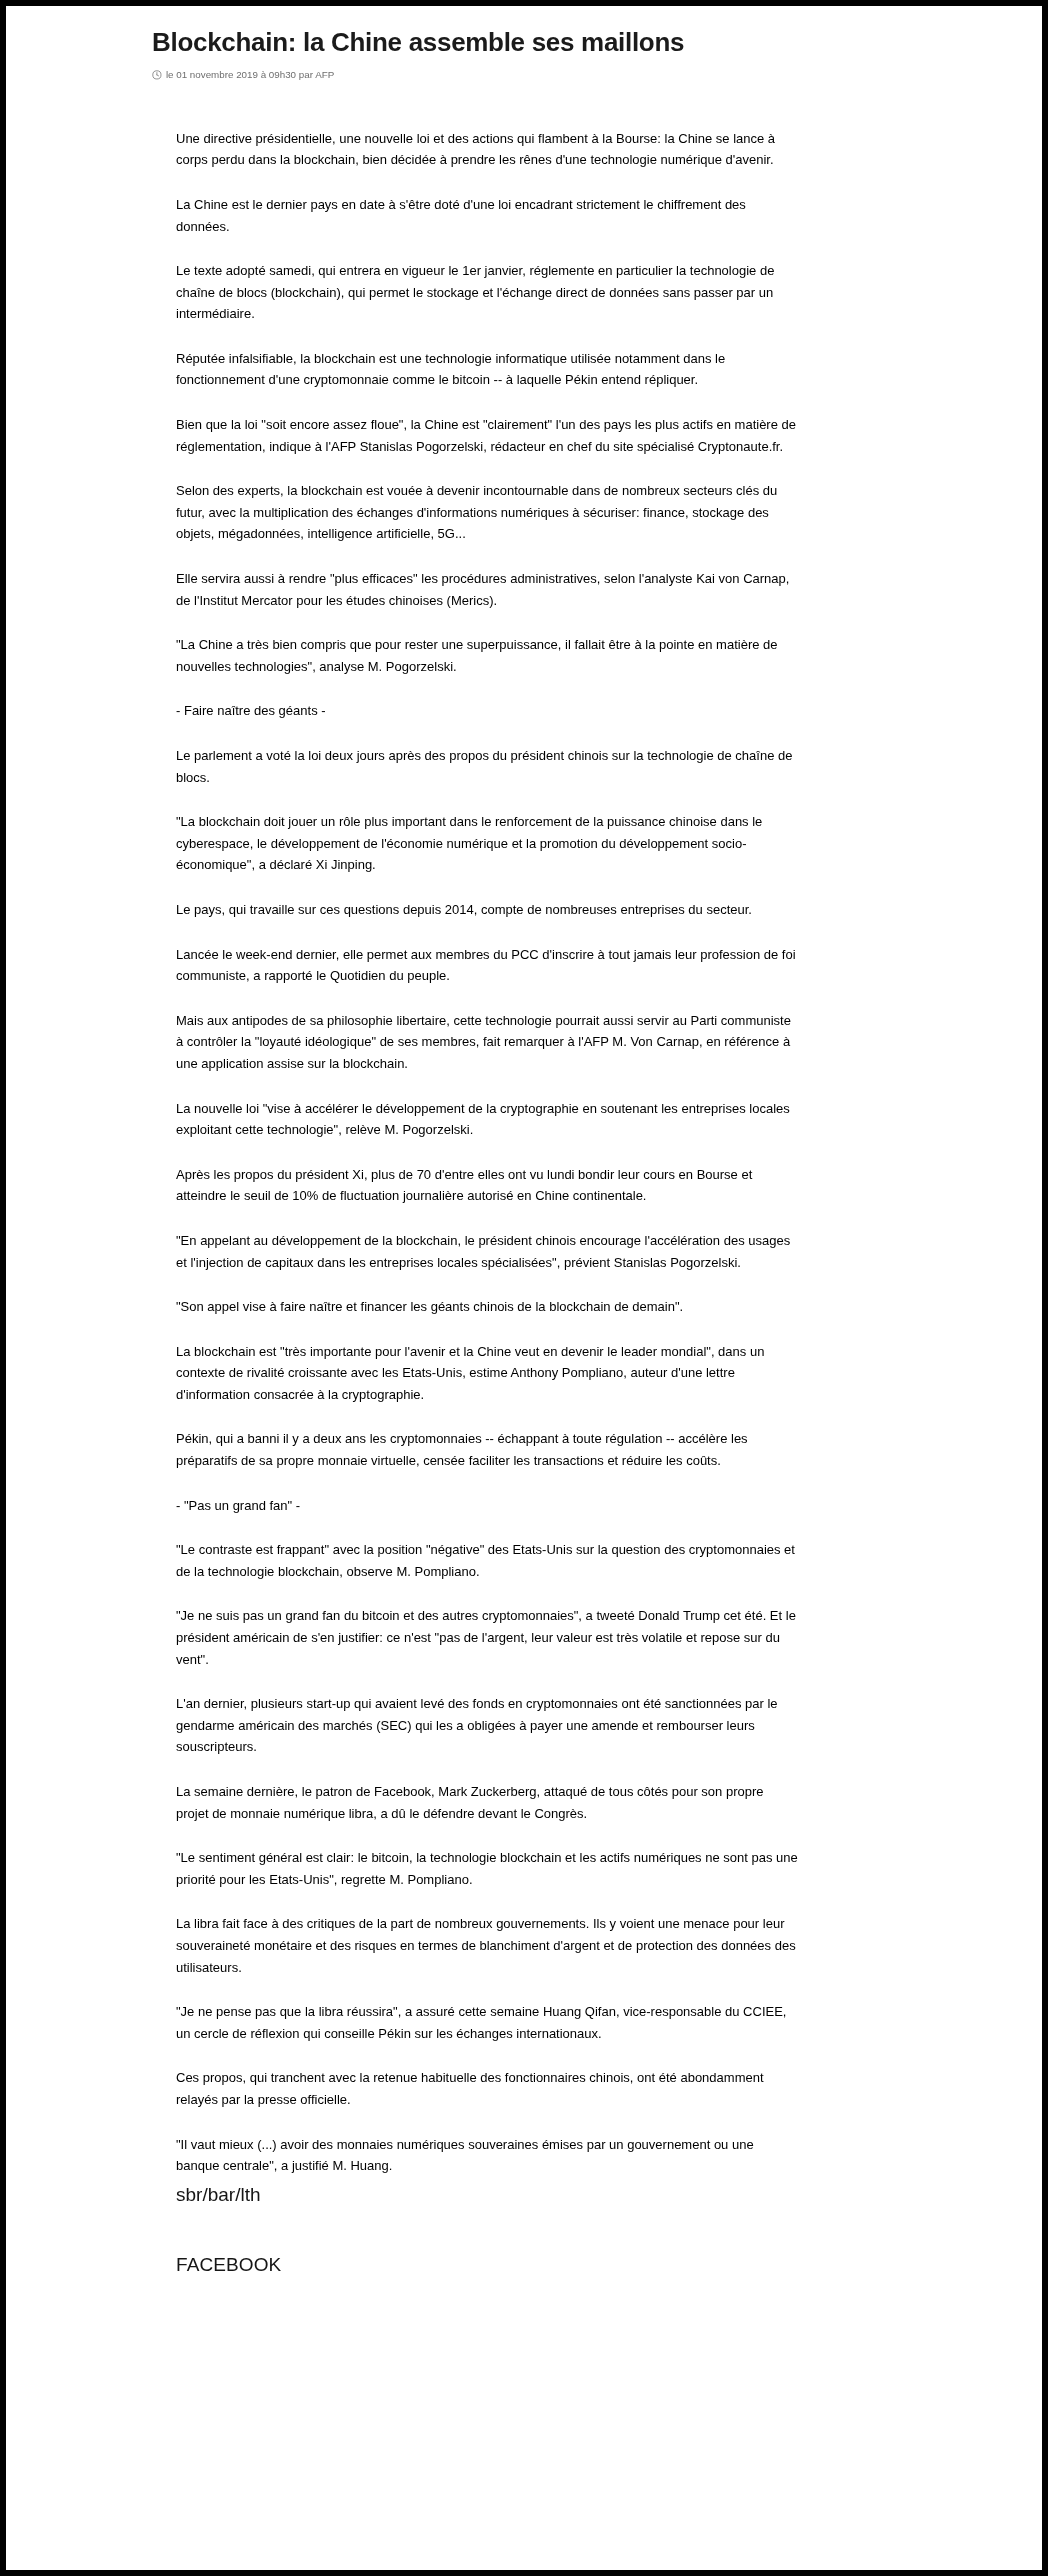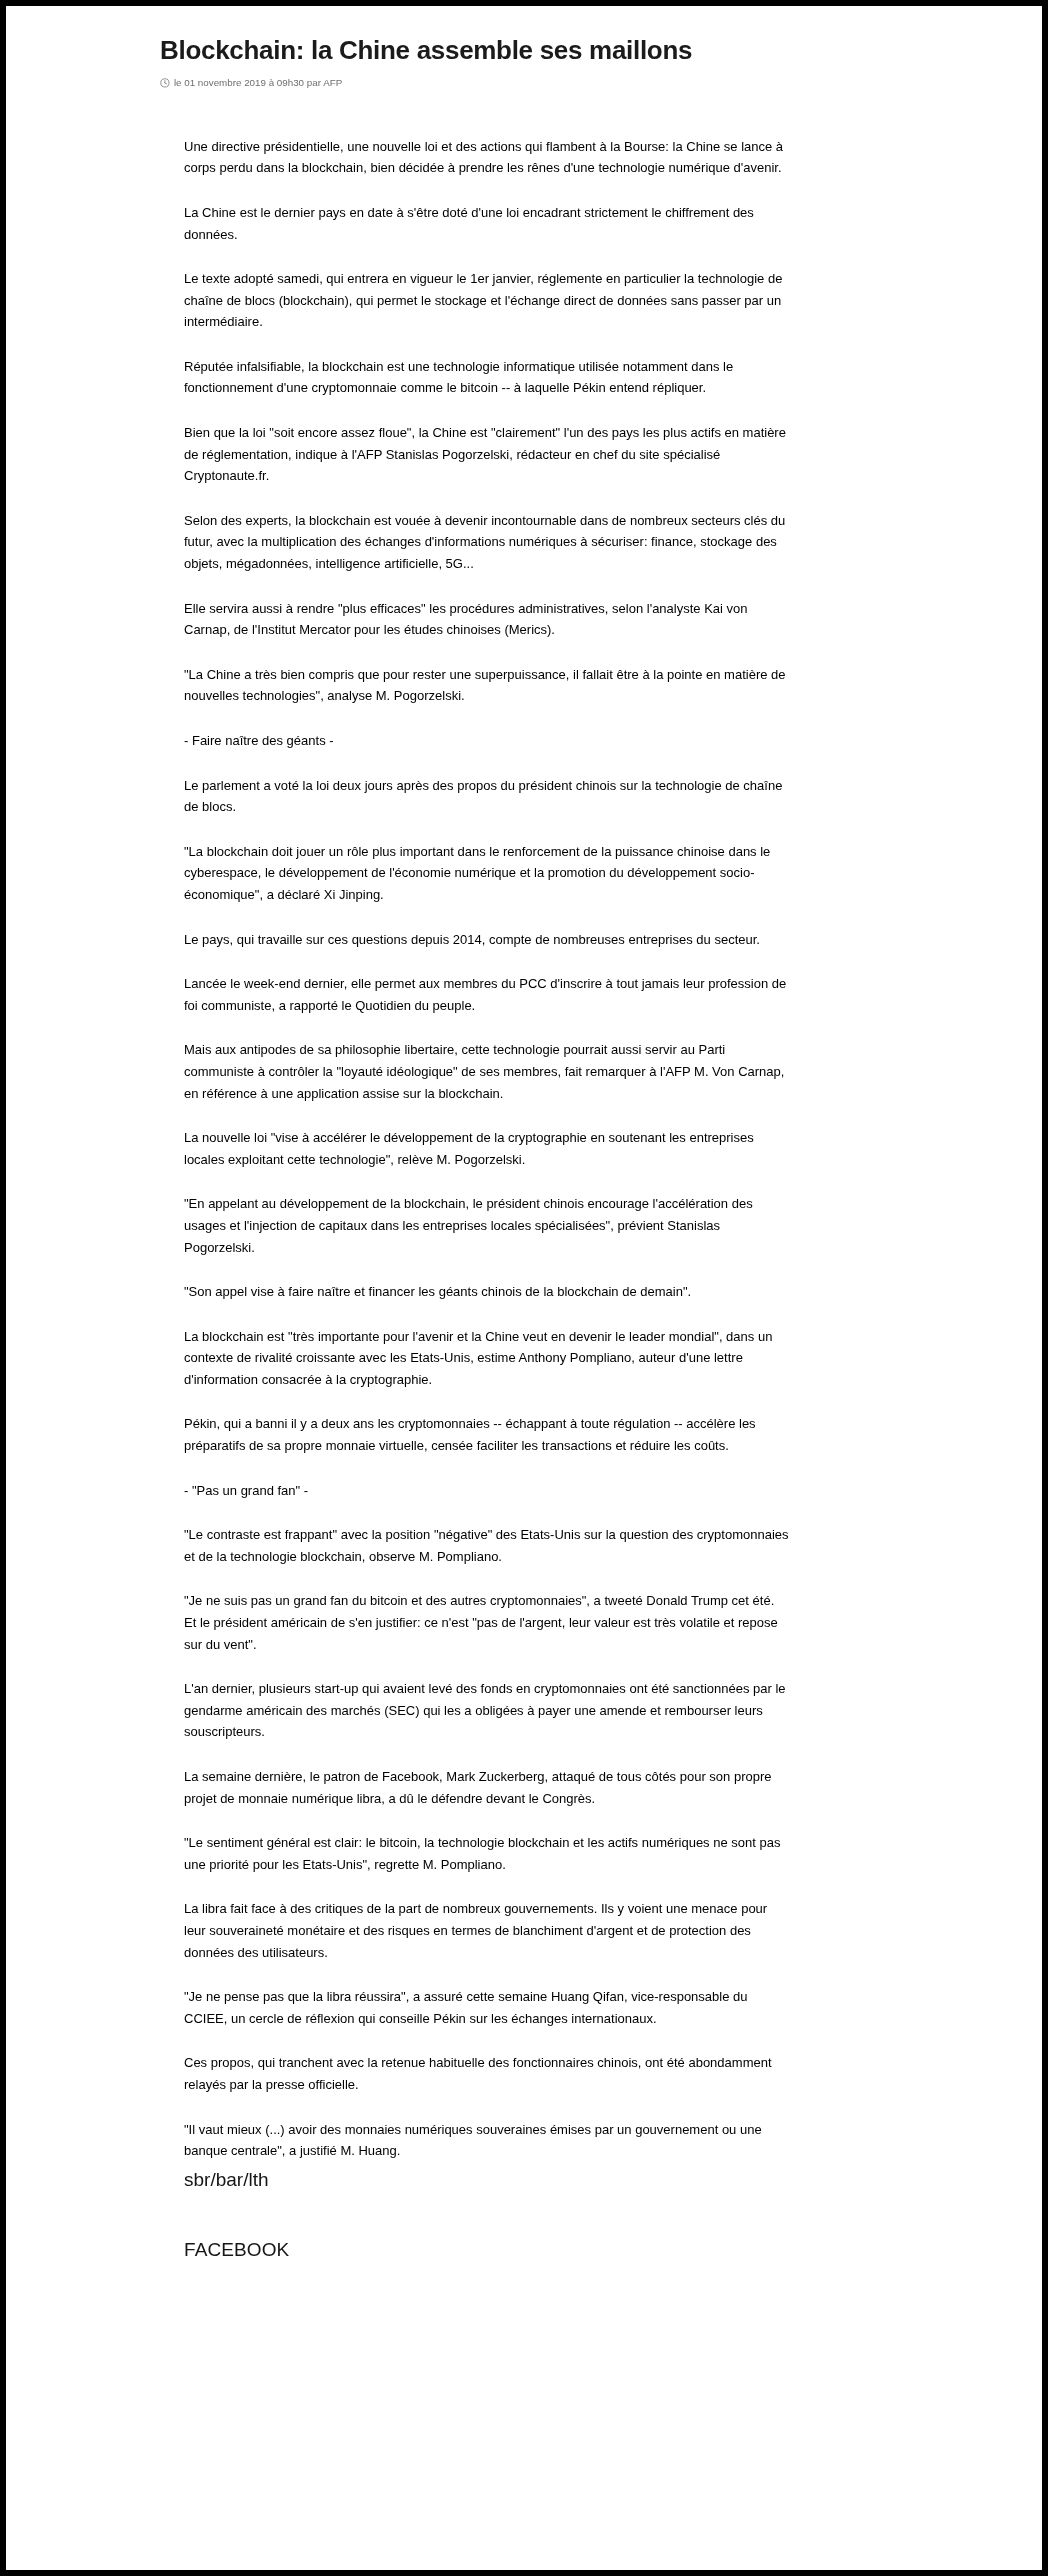--- a/index.html
+++ b/index.html
@@ -12,21 +12,21 @@
     min-height: 2576px;
     font-family: "Liberation Sans", sans-serif;
     -webkit-font-smoothing: antialiased;
   }
   .page-frame {
     box-sizing: border-box;
     width: 1048px;
     min-height: 2576px;
     background: #ffffff;
     border: 6.2px solid #000000;
-    padding: 12px;
+    padding: 4px;
     position: relative;
   }
   .article {
     box-sizing: border-box;
     padding: 17.5px 0 0 0;
   }
   .article-header {
     padding-left: 142px;
     padding-right: 62px;
   }
@@ -125,20 +125,21 @@
       <p>Selon des experts, la blockchain est vouée à devenir incontournable dans de nombreux secteurs clés du futur, avec la multiplication des échanges d'informations numériques à sécuriser: finance, stockage des objets, mégadonnées, intelligence artificielle, 5G...</p>
       <p>Elle servira aussi à rendre "plus efficaces" les procédures administratives, selon l'analyste Kai von Carnap, de l'Institut Mercator pour les études chinoises (Merics).</p>
       <p>"La Chine a très bien compris que pour rester une superpuissance, il fallait être à la pointe en matière de nouvelles technologies", analyse M. Pogorzelski.</p>
       <p>- Faire naître des géants -</p>
       <p>Le parlement a voté la loi deux jours après des propos du président chinois sur la technologie de chaîne de blocs.</p>
       <p>"La blockchain doit jouer un rôle plus important dans le renforcement de la puissance chinoise dans le cyberespace, le développement de l'économie numérique et la promotion du développement socio-économique", a déclaré Xi Jinping.</p>
       <p>Le pays, qui travaille sur ces questions depuis 2014, compte de nombreuses entreprises du secteur.</p>
       <p>Lancée le week-end dernier, elle permet aux membres du PCC d'inscrire à tout jamais leur profession de foi communiste, a rapporté le Quotidien du peuple.</p>
       <p>Mais aux antipodes de sa philosophie libertaire, cette technologie pourrait aussi servir au Parti communiste à contrôler la "loyauté idéologique" de ses membres, fait remarquer à l'AFP M. Von Carnap, en référence à une application assise sur la blockchain.</p>
       <p>La nouvelle loi "vise à accélérer le développement de la cryptographie en soutenant les entreprises locales exploitant cette technologie", relève M. Pogorzelski.</p>
+      <p>Après les propos du président Xi, plus de 70 d'entre elles ont vu lundi bondir leur cours en Bourse et atteindre le seuil de 10% de fluctuation journalière autorisé en Chine continentale.</p>
       <p>"En appelant au développement de la blockchain, le président chinois encourage l'accélération des usages et l'injection de capitaux dans les entreprises locales spécialisées", prévient Stanislas Pogorzelski.</p>
       <p>"Son appel vise à faire naître et financer les géants chinois de la blockchain de demain".</p>
       <p>La blockchain est "très importante pour l'avenir et la Chine veut en devenir le leader mondial", dans un contexte de rivalité croissante avec les Etats-Unis, estime Anthony Pompliano, auteur d'une lettre d'information consacrée à la cryptographie.</p>
       <p>Pékin, qui a banni il y a deux ans les cryptomonnaies -- échappant à toute régulation -- accélère les préparatifs de sa propre monnaie virtuelle, censée faciliter les transactions et réduire les coûts.</p>
       <p>- "Pas un grand fan" -</p>
       <p>"Le contraste est frappant" avec la position "négative" des Etats-Unis sur la question des cryptomonnaies et de la technologie blockchain, observe M. Pompliano.</p>
       <p>"Je ne suis pas un grand fan du bitcoin et des autres cryptomonnaies", a tweeté Donald Trump cet été. Et le président américain de s'en justifier: ce n'est "pas de l'argent, leur valeur est très volatile et repose sur du vent".</p>
       <p>L'an dernier, plusieurs start-up qui avaient levé des fonds en cryptomonnaies ont été sanctionnées par le gendarme américain des marchés (SEC) qui les a obligées à payer une amende et rembourser leurs souscripteurs.</p>
       <p>La semaine dernière, le patron de Facebook, Mark Zuckerberg, attaqué de tous côtés pour son propre projet de monnaie numérique libra, a dû le défendre devant le Congrès.</p>
       <p>"Le sentiment général est clair: le bitcoin, la technologie blockchain et les actifs numériques ne sont pas une priorité pour les Etats-Unis", regrette M. Pompliano.</p>

